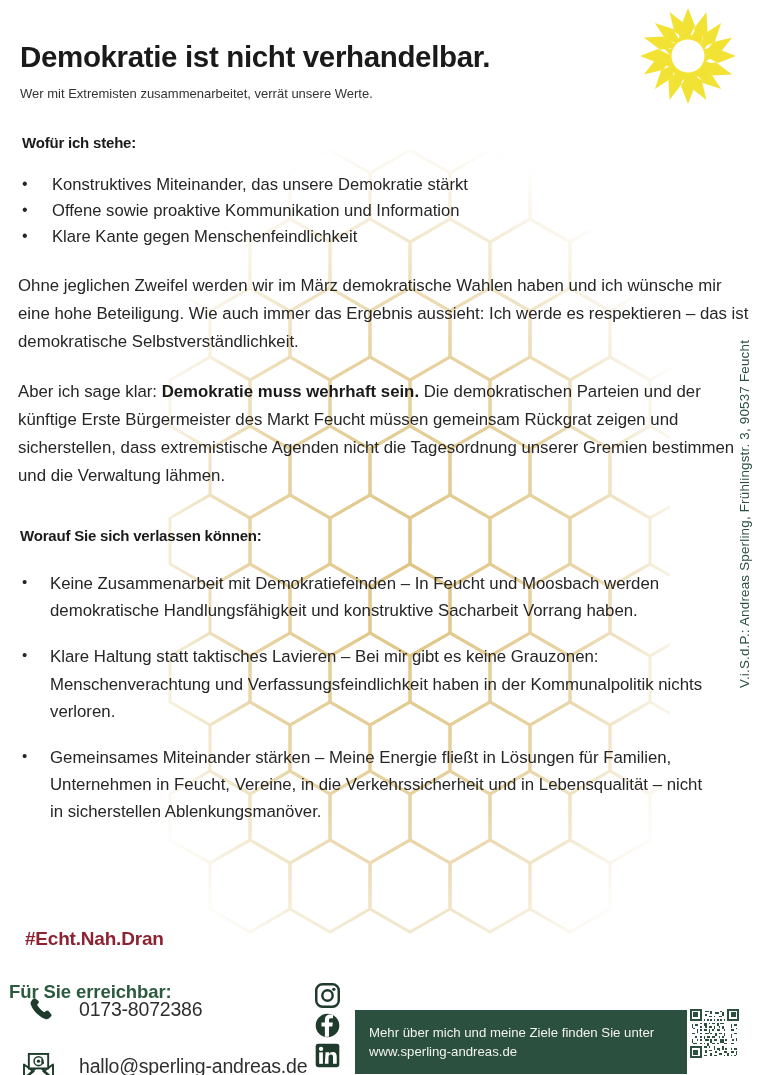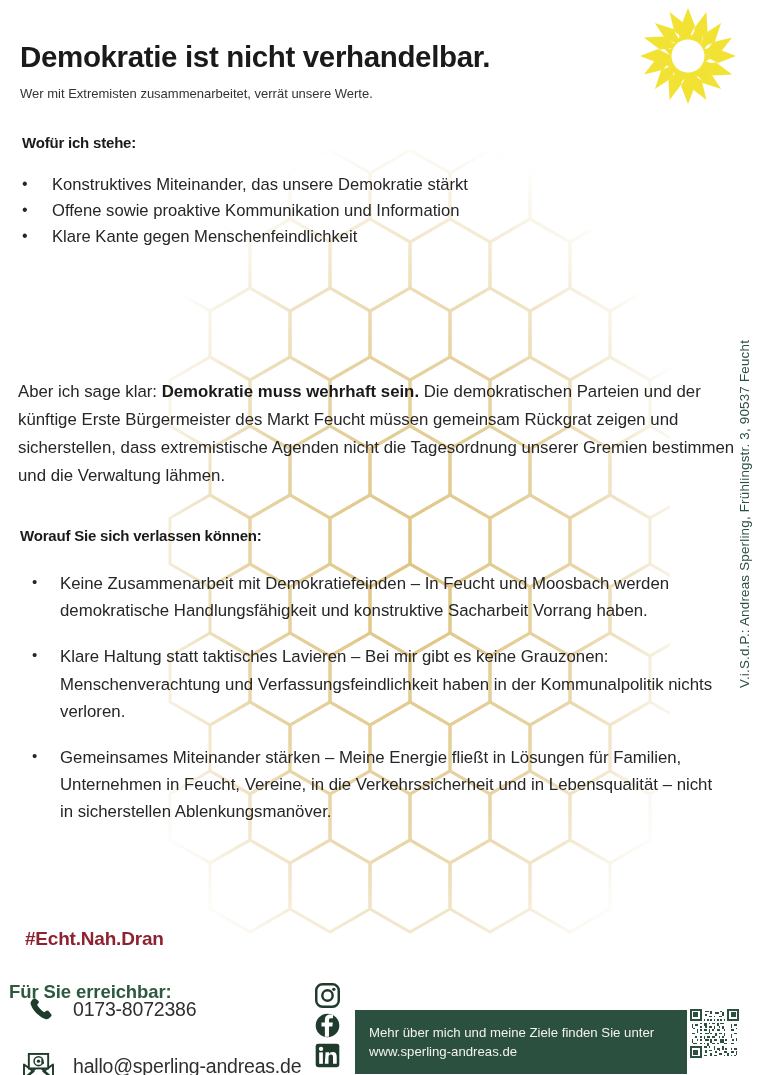--- a/index.html
+++ b/index.html
@@ -95,21 +95,21 @@
   }
   #bullets1 li::before {
     content: "•";
     position: absolute;
     left: 4px;
     top: -1px;
     font-size: 16px;
     color: #262626;
   }
 
-  #bullets2 { left: 26px; top: 570px; width: 700px; }
+  #bullets2 { left: 16px; top: 570px; width: 700px; }
   #bullets2 li {
     position: relative;
     padding-left: 34px;
     font-size: 16.8px;
     color: #262626;
     line-height: 1.62;
     margin-bottom: 19px;
   }
   #bullets2 li::before {
     content: "•";
@@ -150,21 +150,21 @@
     font-weight: bold;
     color: #2c5a3e;
     letter-spacing: -0.1px;
     margin-top: 25px;
   }
 
   .contact-row {
     position: absolute;
     display: flex;
     align-items: center;
-    gap: 18px;
+    gap: 24px;
   }
   #phone-row { left: 28px; top: 996px; }
   #email-row { left: 22px; top: 1031px; margin-top: 21px; }
 
   .contact-text {
     font-size: 19.5px;
     color: #2f2f2f;
     letter-spacing: -0.2px;
   }
 
@@ -366,20 +366,21 @@
     <p class="subheadline">Wer mit Extremisten zusammenarbeitet, verrät unsere Werte.</p>
 
     <h2 id="heading1" class="sec-heading">Wofür ich stehe:</h2>
 
     <ul id="bullets1" class="bullets">
       <li>Konstruktives Miteinander, das unsere Demokratie stärkt</li>
       <li>Offene sowie proaktive Kommunikation und Information</li>
       <li>Klare Kante gegen Menschenfeindlichkeit</li>
     </ul>
 
+    <p id="para1" class="para">Ohne jeglichen Zweifel werden wir im März demokratische Wahlen haben und ich wünsche mir eine hohe Beteiligung. Wie auch immer das Ergebnis aussieht: Ich werde es respektieren – das ist demokratische Selbstverständlichkeit.</p>
 
     <p id="para2" class="para"><span>Aber ich sage klar: </span><b>Demokratie muss wehrhaft sein.</b><span> Die demokratischen Parteien und der künftige Erste Bürgermeister des Markt Feucht müssen gemeinsam Rückgrat zeigen und sicherstellen, dass extremistische Agenden nicht die Tagesordnung unserer Gremien bestimmen und die Verwaltung lähmen.</span></p>
 
     <h2 id="heading2" class="sec-heading">Worauf Sie sich verlassen können:</h2>
 
     <ul id="bullets2" class="bullets">
       <li>Keine Zusammenarbeit mit Demokratiefeinden – In Feucht und Moosbach werden demokratische Handlungsfähigkeit und konstruktive Sacharbeit Vorrang haben.</li>
       <li>Klare Haltung statt taktisches Lavieren – Bei mir gibt es keine Grauzonen: Menschenverachtung und Verfassungsfeindlichkeit haben in der Kommunalpolitik nichts verloren.</li>
       <li>Gemeinsames Miteinander stärken – Meine Energie fließt in Lösungen für Familien, Unternehmen in Feucht, Vereine, in die Verkehrssicherheit und in Lebensqualität – nicht in sicherstellen Ablenkungsmanöver.</li>
     </ul>

